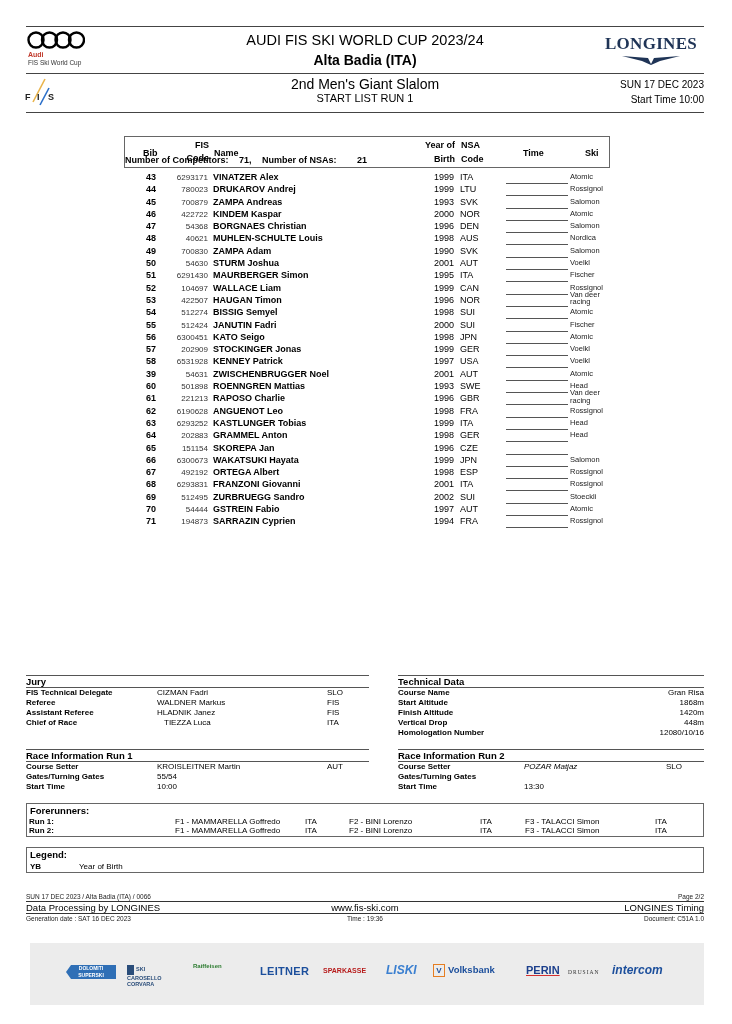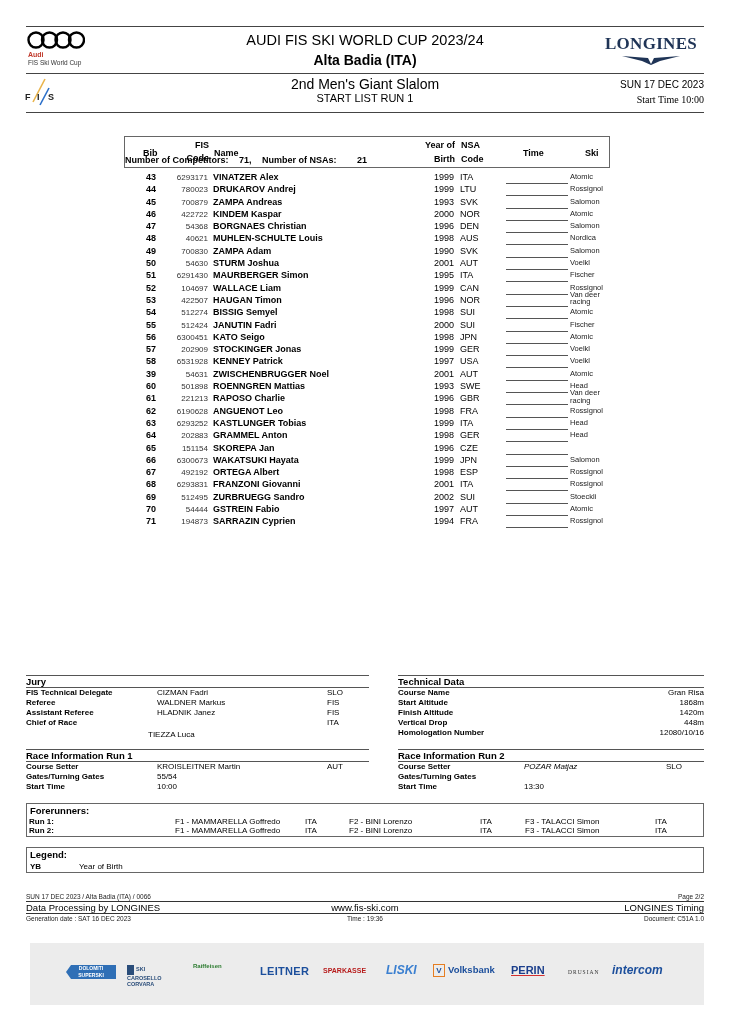--- a/index.html
+++ b/index.html
@@ -14,21 +14,21 @@
   .audi-red { left: 28px; top: 51px; font-size: 7px; color: #c0392b; font-weight: bold; }
   .audi-sub { left: 28px; top: 59px; font-size: 6.5px; color: #333; }
   .fis-logo { left: 25px; top: 76px; width: 36px; height: 30px; }
   .title1 { left: 200px; width: 330px; top: 32px; text-align: center; font-size: 14.5px; font-weight: normal; }
   .title2 { left: 200px; width: 330px; top: 52px; text-align: center; font-size: 14px; font-weight: bold; }
   .subtitle { left: 200px; width: 330px; top: 76px; text-align: center; font-size: 14px; }
   .maintitle { left: 200px; width: 330px; top: 92px; text-align: center; font-size: 11px; }
   .longines { left: 598px; top: 34px; width: 106px; text-align: center; font-family: "Liberation Serif", serif; font-size: 17px; font-weight: bold; color: #1f3456; letter-spacing: 0.3px; }
   .longines-wing { left: 620px; top: 54px; width: 62px; height: 12px; }
   .date { right: 28px; top: 79px; font-size: 10px; text-align: right; }
-  .starttime { right: 28px; top: 94px; font-size: 10px; text-align: right; font-family: Liberation Serif, serif; }
+  .starttime { right: 28px; top: 94px; font-size: 10px; text-align: right; }
 
   
   .summary { left: 125px; top: 127px; font-size: 9px; font-weight: bold; }
   .summary span { display: inline-block; margin-top: 28px; }
 
   
   .thead { left: 124px; top: 136px; width: 486px; height: 32px; border: 1px solid #666; font-size: 9px; font-weight: bold; }
   .th { position: absolute; }
 
   
@@ -383,21 +383,21 @@
     <span class="lbl" style="left: 0px; top: 0px;">FIS Technical Delegate</span>
     <span class="val" style="left: 131px; top: 0px;">CIZMAN Fadri</span>
     <span class="val" style="left: 301px; top: 0px;">SLO</span>
     <span class="lbl" style="left: 0px; top: 10px;">Referee</span>
     <span class="val" style="left: 131px; top: 10px;">WALDNER Markus</span>
     <span class="val" style="left: 301px; top: 10px;">FIS</span>
     <span class="lbl" style="left: 0px; top: 20px;">Assistant Referee</span>
     <span class="val" style="left: 131px; top: 20px;">HLADNIK Janez</span>
     <span class="val" style="left: 301px; top: 20px;">FIS</span>
     <span class="lbl" style="left: 0px; top: 30px;">Chief of Race</span>
-    <span class="val" style="left: 122px; top: 30px; margin-top: 12px;">TIEZZA Luca</span>
+    <span class="val" style="left: 138px; top: 30px;">TIEZZA Luca</span>
     <span class="val" style="left: 301px; top: 30px;">ITA</span>
   </div>
 
 <div class="hr" style="left:398px; top:675px; width:306px;"></div>
 <div class="abs sect-title" style="left:398px; top:676px;">Technical Data</div>
 <div class="hr" style="left:398px; top:687px; width:306px;"></div>
 <div class="abs info" style="left:398px; top:688px; width:306px; height:50px;" id="tech">
     <span class="lbl" style="left: 0px; top: 0px;">Course Name</span>
     <span class="val" style="right: 0px; top: 0px;">Gran Risa</span>
     <span class="lbl" style="left: 0px; top: 10px;">Start Altitude</span>
@@ -474,16 +474,16 @@
 <div class="abs foot-small" style="right:28px; top:915px;">Document: C51A 1.0</div>
 
 <div class="abs sponsor-bar">
   <div class="sp" style="left:36px; top:22px; width:50px; height:14px; background:#2f6fb6; color:#fff; font-size:5px; line-height:7px; text-align:center; clip-path: polygon(10% 0,100% 0,100% 100%,10% 100%,0 50%);"><span>DOLOMITI SUPERSKI</span></div>
   <div class="sp" style="left:97px; top:22px; font-size:5.5px; color:#2a4d7a; width:52px;"><span style="display:inline-block;width:7px;height:10px;background:#2a4d7a;vertical-align:middle;margin-right:2px;"></span><span>SKI CAROSELLO CORVARA</span></div>
   <div class="sp" style="left:163px; top:20px; font-size:6px; color:#2e7d32; width:54px;"><span>Raiffeisen</span></div>
   <div class="sp" style="left:230px; top:22px; font-size:11px; color:#1c4f9c; letter-spacing:0.3px;"><span>LEITNER</span></div>
   <div class="sp" style="left:293px; top:24px; font-size:7px; color:#b71c1c;"><span>SPARKASSE</span></div>
   <div class="sp" style="left:356px; top:20px; font-size:12px; color:#3a7fd0; font-style:italic;"><span>LISKI</span></div>
   <div class="sp" style="left:403px; top:21px; font-size:9.5px; color:#1c4f9c;"><span style="display:inline-block;border:1.5px solid #e67e22;width:12px;height:13px;text-align:center;font-size:8px;line-height:11px;margin-right:3px;">V</span><span>Volksbank</span></div>
-  <div class="sp" style="left:461px; top:21px; font-size:11px; color:#1c3f8c; text-decoration: underline; text-decoration-color:#d32f2f;padding-left:20px;"><span>PERIN</span></div>
+  <div class="sp" style="left:476px; top:21px; font-size:11px; color:#1c3f8c; text-decoration: underline; text-decoration-color:#d32f2f;padding-left:20px;"><span>PERIN</span></div>
   <div class="sp" style="left:538px; top:26px; font-size:5.5px; color:#333; font-family:'Liberation Serif', serif; font-weight:normal; letter-spacing:1px;"><span>DRUSIAN</span></div>
   <div class="sp" style="left:582px; top:20px; font-size:12px; color:#1c4f9c; font-style:italic;"><span>intercom</span></div>
 </div>
 
 </body></html>

